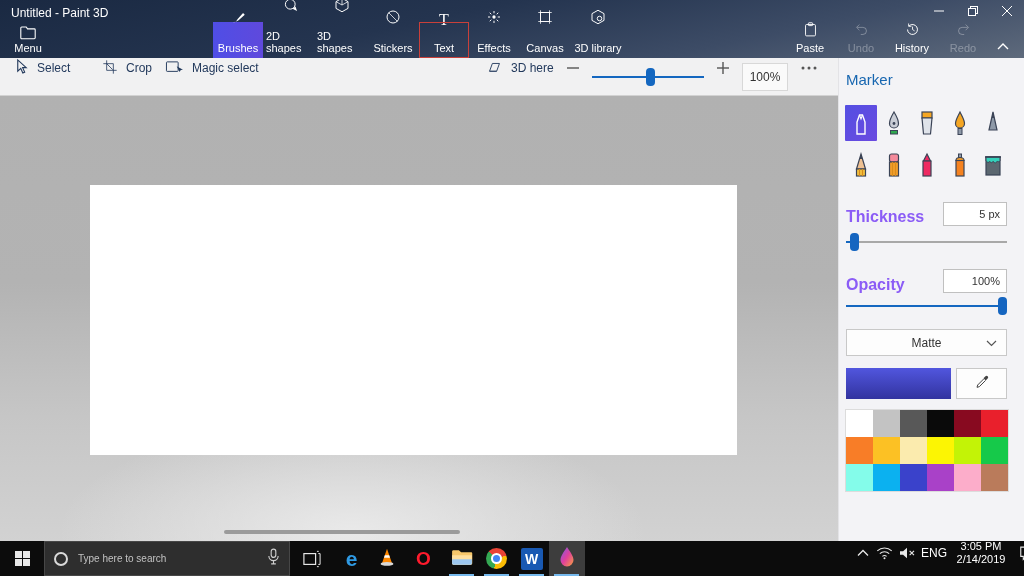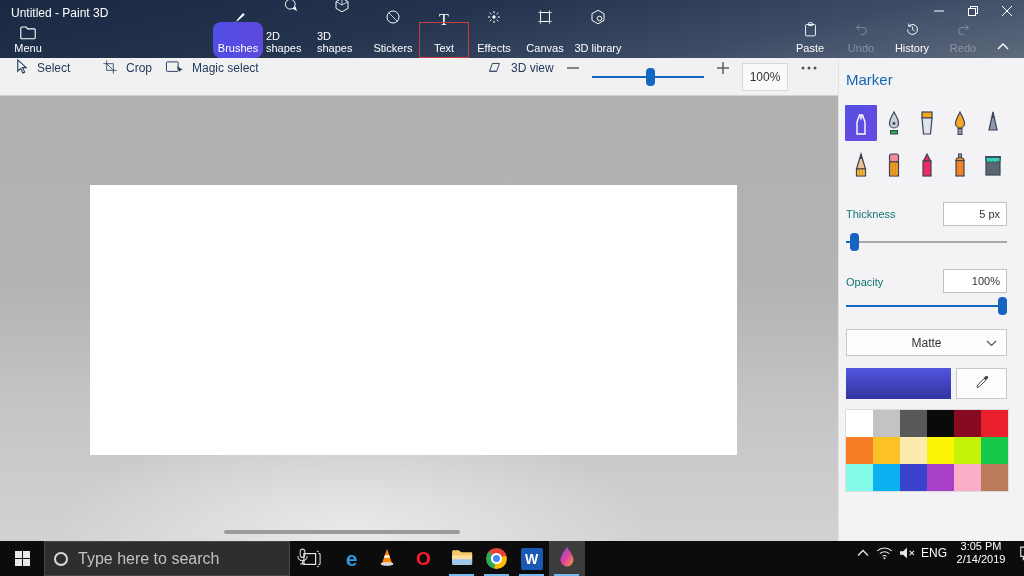--- a/index.html
+++ b/index.html
@@ -7,21 +7,21 @@
   .screen{position:relative;width:1024px;height:576px;overflow:hidden;background:#b3b3b3;}
 
   
   .header{position:absolute;left:0;top:0;width:1024px;height:58px;
     background:linear-gradient(168deg,#1a2942 0%,#24344f 40%,#3d4c66 72%,#5e6a7c 100%);}
   .win-title{position:absolute;left:11px;top:6px;color:#fff;font-size:12px;}
   .win-controls{position:absolute;right:0;top:0;height:24px;display:flex;}
   .win-btn{width:34px;height:22px;display:flex;align-items:center;justify-content:center;color:#fff;}
   .tab{position:absolute;top:22px;height:36px;width:50px;display:flex;flex-direction:column;align-items:center;justify-content:flex-end;gap:14px;color:#fff;font-size:11px;padding-bottom:4px;cursor:default;}
   .tab svg,.act svg{flex:0 0 auto;}
-  .tab.active{background:linear-gradient(90deg,#4f4ee6,#5f49dc);border-radius:8px;}
+  .tab.active{background:linear-gradient(90deg,#4f4ee6,#5f49dc);}
   .tab.highlighted{outline:1px solid #c9403a;outline-offset:-1px;}
   .act{position:absolute;top:22px;height:36px;width:46px;display:flex;flex-direction:column;align-items:center;justify-content:flex-end;gap:2px;color:#fff;font-size:11px;padding-bottom:4px;}
   .act.disabled{color:rgba(255,255,255,0.32);}
   .menu-btn{position:absolute;left:8px;top:22px;width:40px;height:36px;display:flex;flex-direction:column;align-items:center;justify-content:flex-end;gap:0;color:#fff;font-size:11px;padding-bottom:4px;}
   .chev-top{position:absolute;right:8px;top:36px;width:26px;height:20px;display:flex;align-items:center;justify-content:center;color:#fff;}
 
   
   .subbar{position:absolute;left:0;top:58px;width:838px;height:38px;background:#f1f1f2;border-bottom:1px solid #d2d2d2;color:#22395c;font-size:12px;}
   .sub-item{position:absolute;top:0;height:20px;display:flex;align-items:center;gap:8px;color:#22395c;}
   .sub-item.disabled{color:#a3a3a3;}
@@ -35,21 +35,21 @@
       radial-gradient(ellipse 420px 160px at 42% 98%, rgba(236,236,236,0.9) 0%, rgba(236,236,236,0) 70%),
       linear-gradient(180deg,#b1b1b1 0%,#b3b3b3 42%,#c6c6c6 72%,#d2d2d2 100%);}
   .canvas{position:absolute;left:90px;top:89px;width:647px;height:270px;background:#ffffff;}
   .hscroll{position:absolute;left:224px;top:434px;width:236px;height:4px;background:#9b9b9b;border-radius:2px;}
 
   
   .panel{position:absolute;left:838px;top:58px;width:186px;height:483px;background:#f3f3f6;border-left:1px solid #e3e3e6;}
   .panel-title{position:absolute;left:7px;top:13px;font-size:15px;color:#1766b0;}
   .brush{position:absolute;width:32px;height:36px;display:flex;align-items:center;justify-content:center;border-radius:1px;}
   .brush.sel{background:linear-gradient(135deg,#544fe2,#6a4ae0);}
-  .plabel{position:absolute;font-size:11px;color:#0f766e;}
+  .plabel{position:absolute;font-size:16px;color:#8b5cf6;font-weight:bold;}
   .pinput{position:absolute;width:64px;height:24px;border:1px solid #c0c0c0;background:#fff;font-size:11px;color:#333;text-align:right;padding:0 6px 0 2px;}
   .track{position:absolute;height:2px;background:#a8a8a8;width:161px;left:7px;}
   .track .fill{position:absolute;left:0;top:0;height:2px;background:#1467c0;}
   .thumb{position:absolute;width:9px;height:18px;border-radius:4px;background:#1565c0;top:-8px;}
   .dropdown{position:absolute;left:7px;top:271px;width:161px;height:27px;background:#fdfdfd;border:1px solid #c8c8c8;display:flex;align-items:center;justify-content:center;font-size:12px;color:#333;}
   .dropdown .chev{position:absolute;right:9px;color:#555;}
   .swatch{position:absolute;left:7px;top:310px;width:105px;height:31px;background:linear-gradient(180deg,#5156de,#32339f);}
   .dropper-btn{position:absolute;left:117px;top:310px;width:51px;height:31px;background:#fdfdfd;border:1px solid #c8c8c8;display:flex;align-items:center;justify-content:center;}
   .palette{position:absolute;left:7px;top:352px;width:162px;height:81px;display:grid;grid-template-columns:repeat(6,27px);grid-template-rows:repeat(3,27px);outline:1px solid #dcdcdc;}
   .pcell{width:27px;height:27px;}
@@ -59,21 +59,21 @@
   .plus::before{left:5px;top:0;width:2px;height:11px;}
   .plus::after{left:0;top:5px;width:11px;height:2px;}
 
   
   .taskbar{position:absolute;left:0;top:541px;width:1024px;height:35px;background:#0c0c0c;}
   .start{position:absolute;left:0;top:0;width:44px;height:35px;display:flex;align-items:center;justify-content:center;}
   .winlogo{display:grid;grid-template-columns:7px 7px;grid-template-rows:7px 7px;gap:1px;}
   .winlogo span{background:#e8e8e8;}
   .search{position:absolute;left:44px;top:0;width:246px;height:35px;background:#2e2e2e;border:1px solid #474747;display:flex;align-items:center;}
   .cortana{width:14px;height:14px;border:2px solid #d9d9d9;border-radius:50%;margin:0 8px 0 9px;flex:0 0 auto;}
-  .search input{flex:1;background:transparent;border:none;outline:none;color:#cfcfcf;font-size:16px;}
+  .search input{flex:1;background:transparent;border:none;outline:none;color:#cfcfcf;font-size:10px;}
   .search input::placeholder{color:#c2c2c2;}
   .mic{margin:0 9px;flex:0 0 auto;}
   .appslot{position:absolute;top:0;width:35px;height:35px;display:flex;align-items:center;justify-content:center;}
   .appslot.open::after{content:"";position:absolute;left:5px;bottom:0;width:25px;height:2px;background:#76b9ed;}
   .appslot.activeapp{background:#3d3d3d;}
   .glyph-edge{color:#2f9ae3;font-size:21px;font-weight:bold;line-height:1;}
   .glyph-opera{color:#ff1b2d;font-size:19px;font-weight:bold;line-height:1;}
   .wordicon{width:22px;height:22px;background:#1959b3;color:#fff;font-size:14px;font-weight:bold;display:flex;align-items:center;justify-content:center;border-radius:2px;}
   .chromeicon{width:21px;height:21px;border-radius:50%;background:conic-gradient(from -45deg,#ea4335 0 33%,#fbbc05 0 66%,#34a853 0 100%);position:relative;}
   .chromeicon::before{content:"";position:absolute;left:5px;top:5px;width:11px;height:11px;border-radius:50%;background:#fff;}
@@ -256,21 +256,21 @@
       <span>Magic select</span>
     </div>
 
     <div class="sub-item" style="left:486px;">
       <span>
         <svg width="17" height="14" viewBox="0 0 24 18" fill="none" stroke="#22395c" stroke-width="1.3">
             <path d="M5 15L9 4h10l-4 11z"></path>
             <path d="M5 15h10" stroke-width="1"></path>
           </svg>
       </span>
-      <span>3D view</span>
+      <span>3D here</span>
     </div>
 
     <div class="sub-item" style="left:566px;">
       <svg width="14" height="14" viewBox="0 0 14 14">
           <line x1="1" y1="7" x2="13" y2="7" stroke="#555" stroke-width="1.4"></line>
         </svg>
     </div>
     <div class="sub-item" style="left:716px;">
       <svg width="14" height="14" viewBox="0 0 14 14" stroke="#555" stroke-width="1.4">
           <line x1="1" y1="7" x2="13" y2="7"></line>

